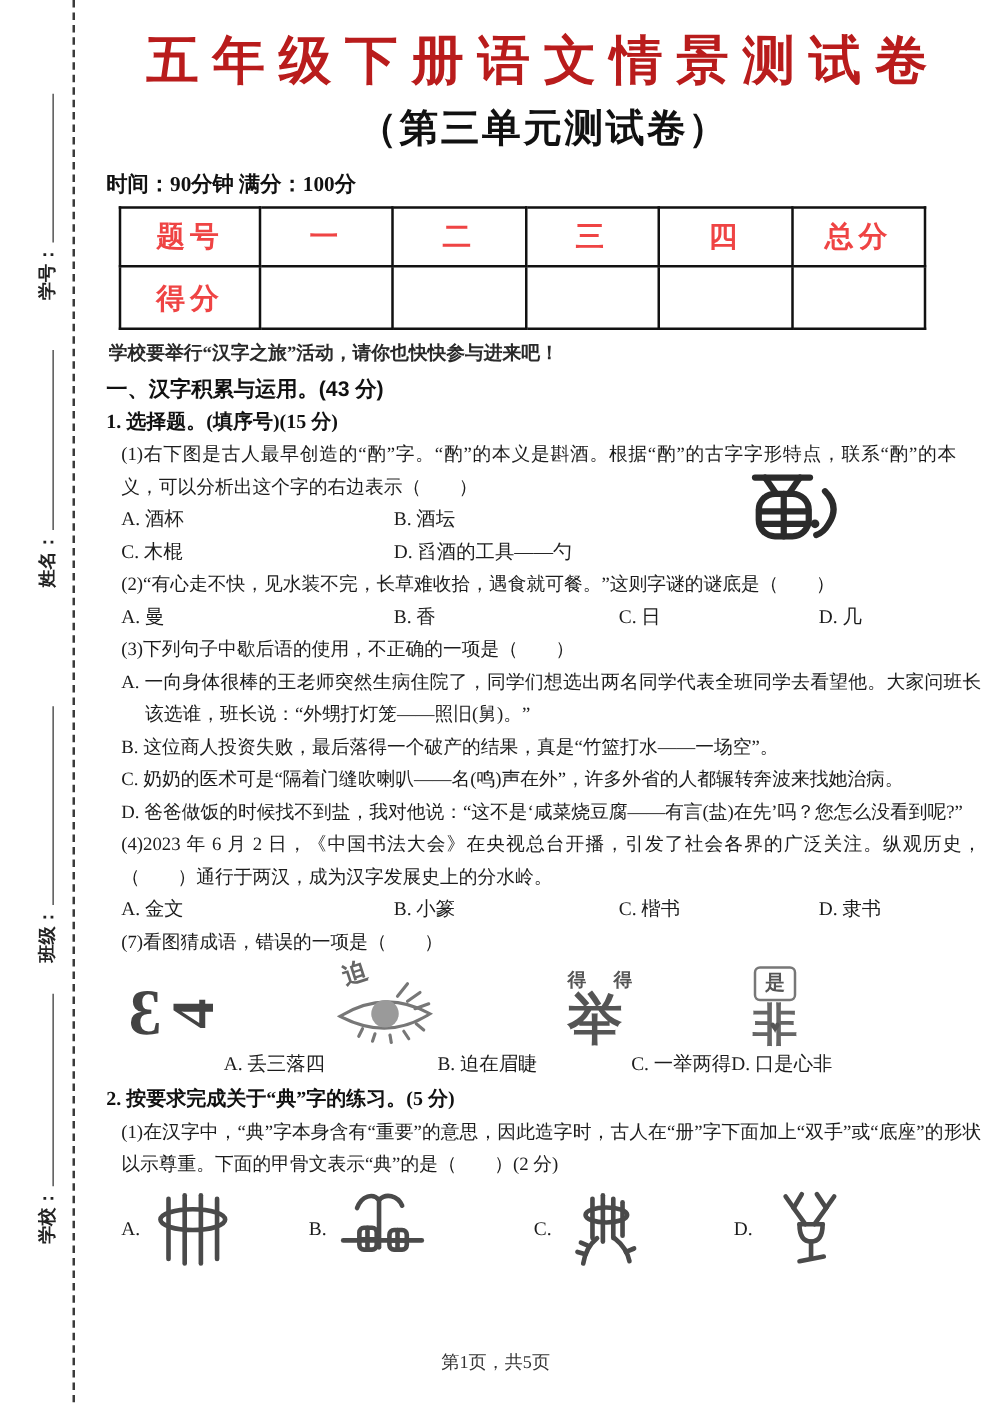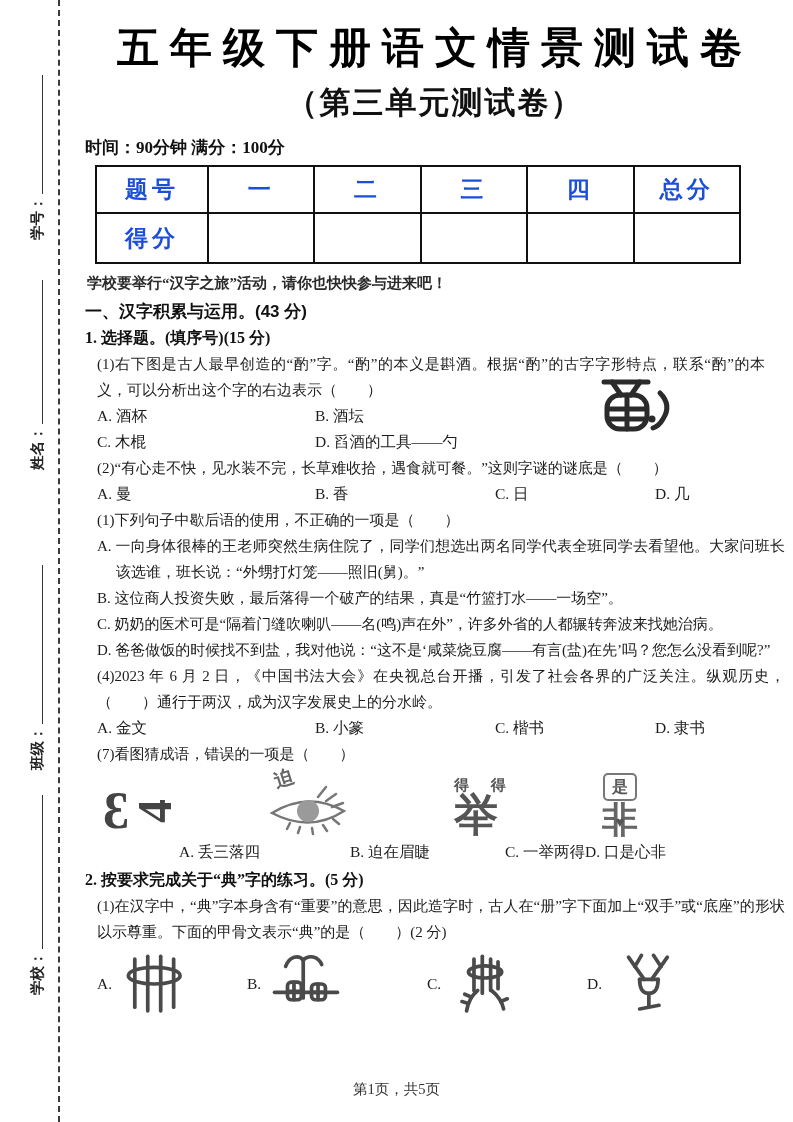--- a/index.html
+++ b/index.html
@@ -28,37 +28,37 @@
   #sf-name  { top:470px; width:190px; }
   #sf-class { top:770px; width:205px; }
   #sf-school{ top:995px; width:200px; }
 
   
   .content { position:absolute; left:85px; top:0; width:700px; }
 
   .exam-title {
     margin-top:20px; text-align:center;
     font-size:42px; font-weight:bold; letter-spacing:11px;
-    color:#000000; white-space:nowrap;
+    color:#b91c1c; white-space:nowrap;
   }
   .exam-subtitle {
     margin-top:6px; text-align:center;
     font-size:31px; font-weight:bold; letter-spacing:2px; color:#111;
   }
   .time-line {
     margin-top:12px; text-align:left; padding-right:45px;
     font-size:17px; color:#111; font-weight:bold;
   }
   table.score {
     margin-left:10px; margin-top:6px;
     width:646px; border-collapse:collapse; table-layout:fixed;
   }
   table.score td {
     border:2.2px solid #111; text-align:center; vertical-align:middle;
-    font-size:23px; color:#1d4ed8;
+    font-size:23px; color:#ef4444;
   }
   table.score col.c0 { width:112px; }
   table.score tr.hrow td { height:47px; font-weight:bold; letter-spacing:4px; }
   table.score tr.srow td { height:50px; font-weight:bold; letter-spacing:4px; }
 
   .intro-note {
     margin-top:8px; margin-left:2px;
     font-size:15px; font-weight:bold; color:#2a2a2a;
     line-height:22px;
   }
@@ -198,21 +198,21 @@
   </div>
 
   <div class="para">(2)“有心走不快，见水装不完，长草难收拾，遇食就可餐。”这则字谜的谜底是（　　）</div>
   <div class="optrow">
     <span class="w1">A. 曼</span>
     <span class="w2">B. 香</span>
     <span class="w3">C. 日</span>
     <span>D. 几</span>
   </div>
 
-  <div class="para">(1)下列句子中歇后语的使用，不正确的一项是（　　）</div>
+  <div class="para">(3)下列句子中歇后语的使用，不正确的一项是（　　）</div>
   <div class="hang para" style="margin-left:12px;">A. 一向身体很棒的王老师突然生病住院了，同学们想选出两名同学代表全班同学去看望他。大家问班长该选谁，班长说：“外甥打灯笼——照旧(舅)。”</div>
   <div class="hang para" style="margin-left:12px;">B. 这位商人投资失败，最后落得一个破产的结果，真是“竹篮打水——一场空”。</div>
   <div class="hang para" style="margin-left:12px;">C. 奶奶的医术可是“隔着门缝吹喇叭——名(鸣)声在外”，许多外省的人都辗转奔波来找她治病。</div>
   <div class="hang para" style="margin-left:12px;">D. 爸爸做饭的时候找不到盐，我对他说：“这不是‘咸菜烧豆腐——有言(盐)在先’吗？您怎么没看到呢?”</div>
 
   <div class="para">(4)2023 年 6 月 2 日，《中国书法大会》在央视总台开播，引发了社会各界的广泛关注。纵观历史，（　　）通行于两汉，成为汉字发展史上的分水岭。</div>
   <div class="optrow">
     <span class="w1">A. 金文</span>
     <span class="w2">B. 小篆</span>
     <span class="w3">C. 楷书</span>

